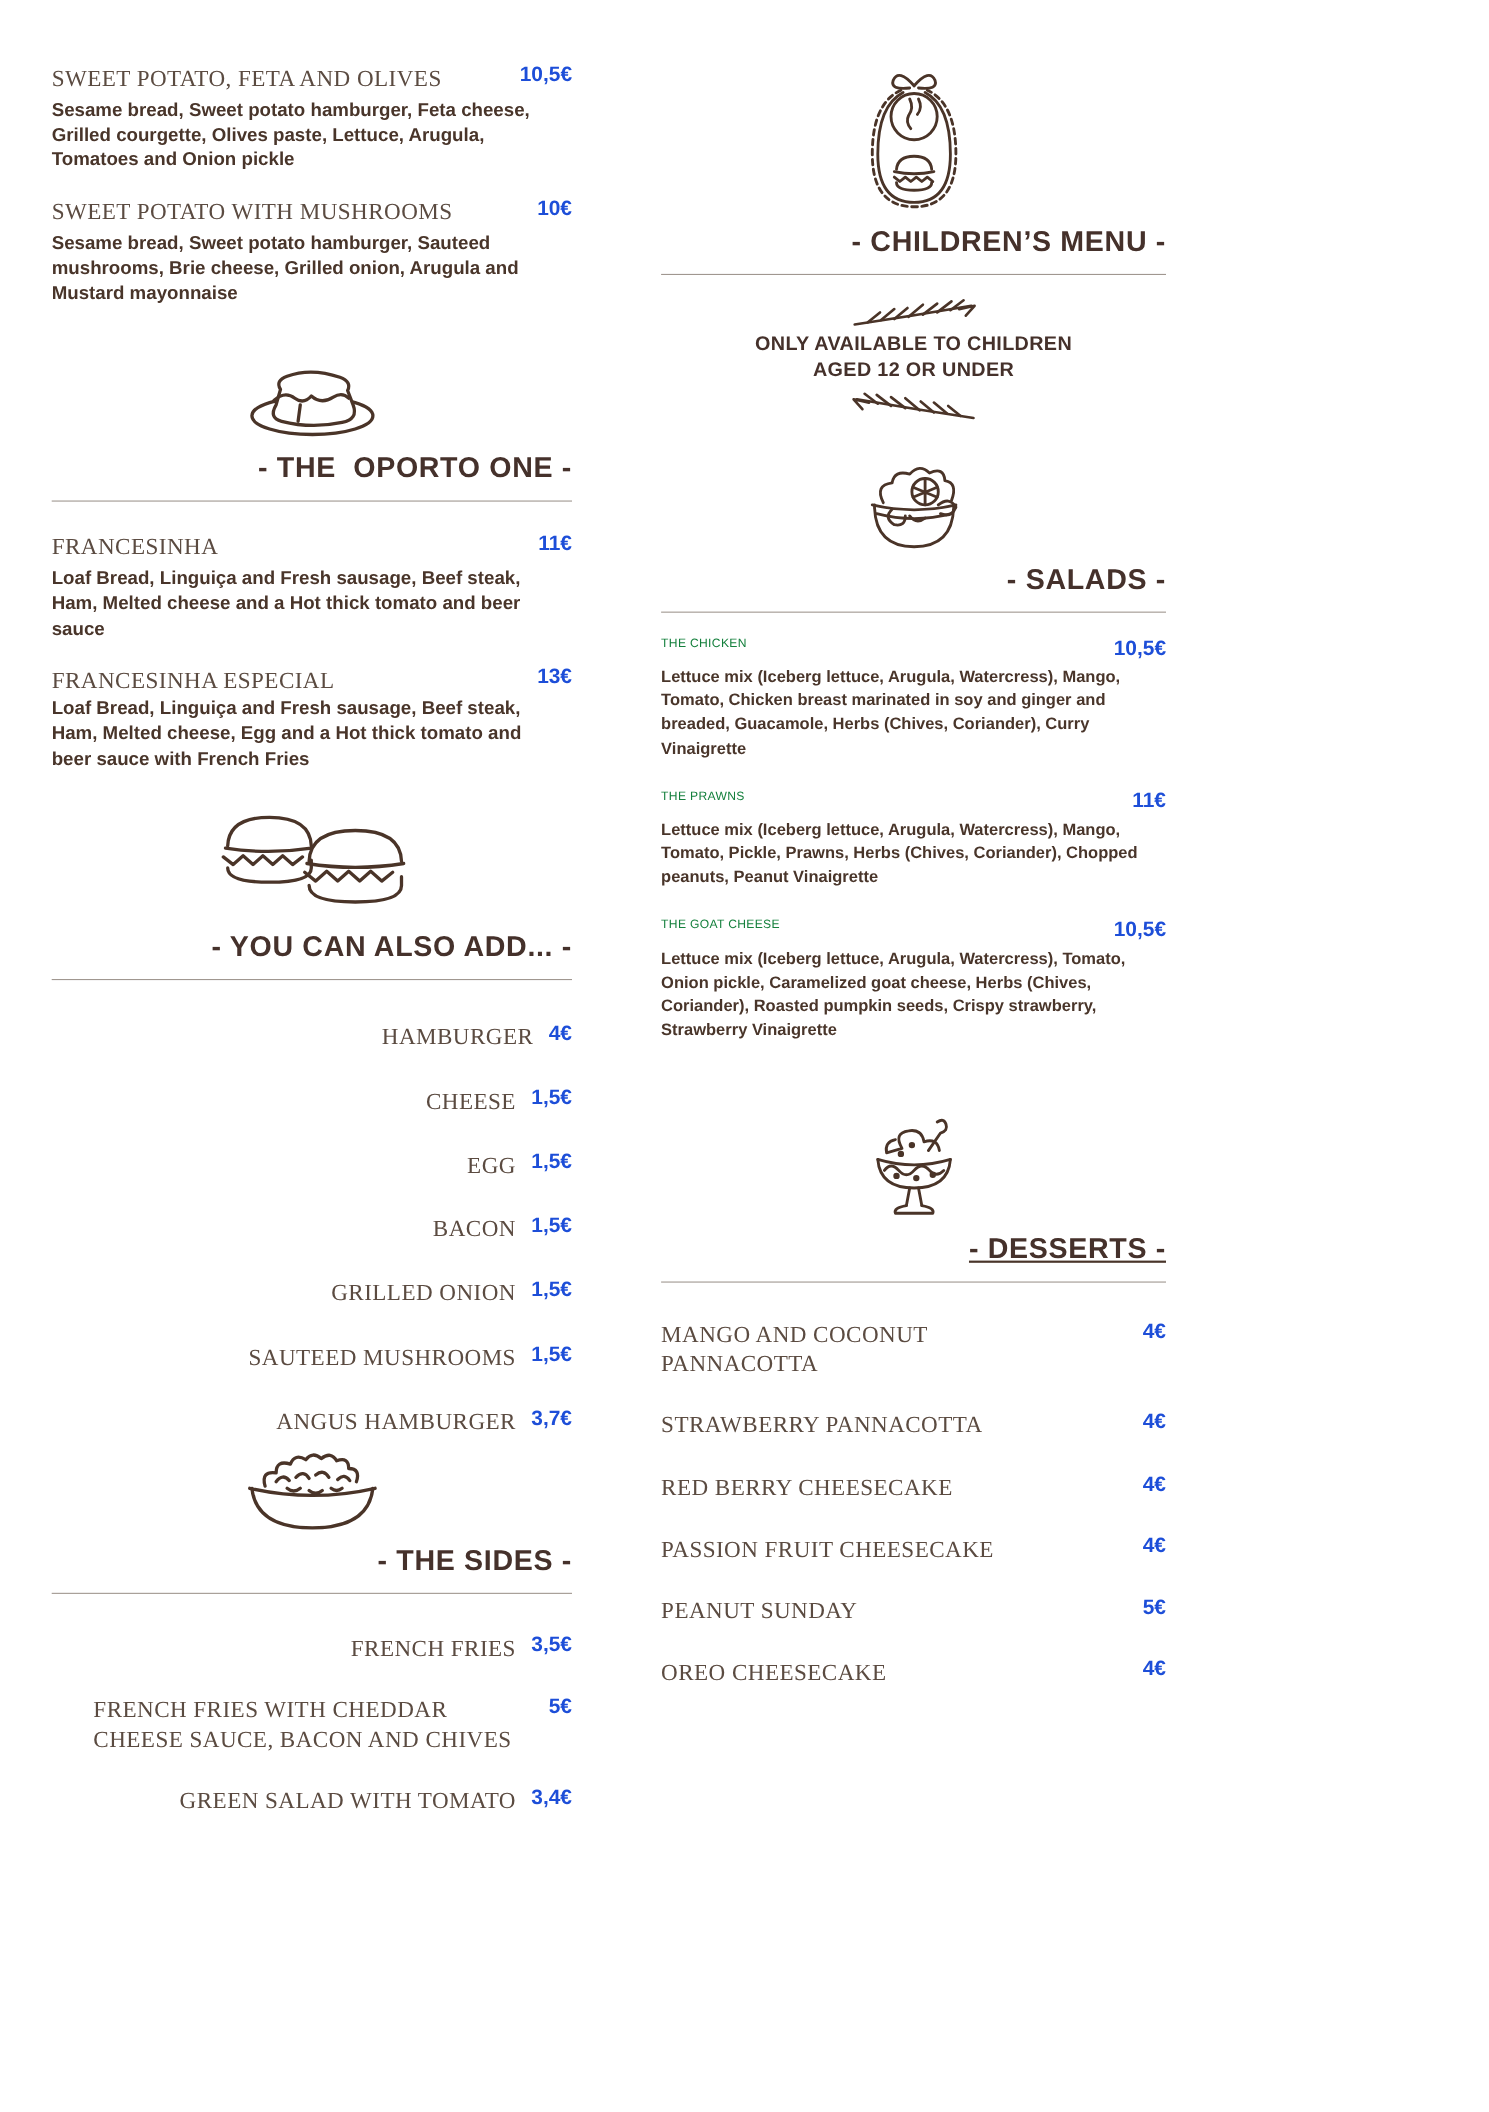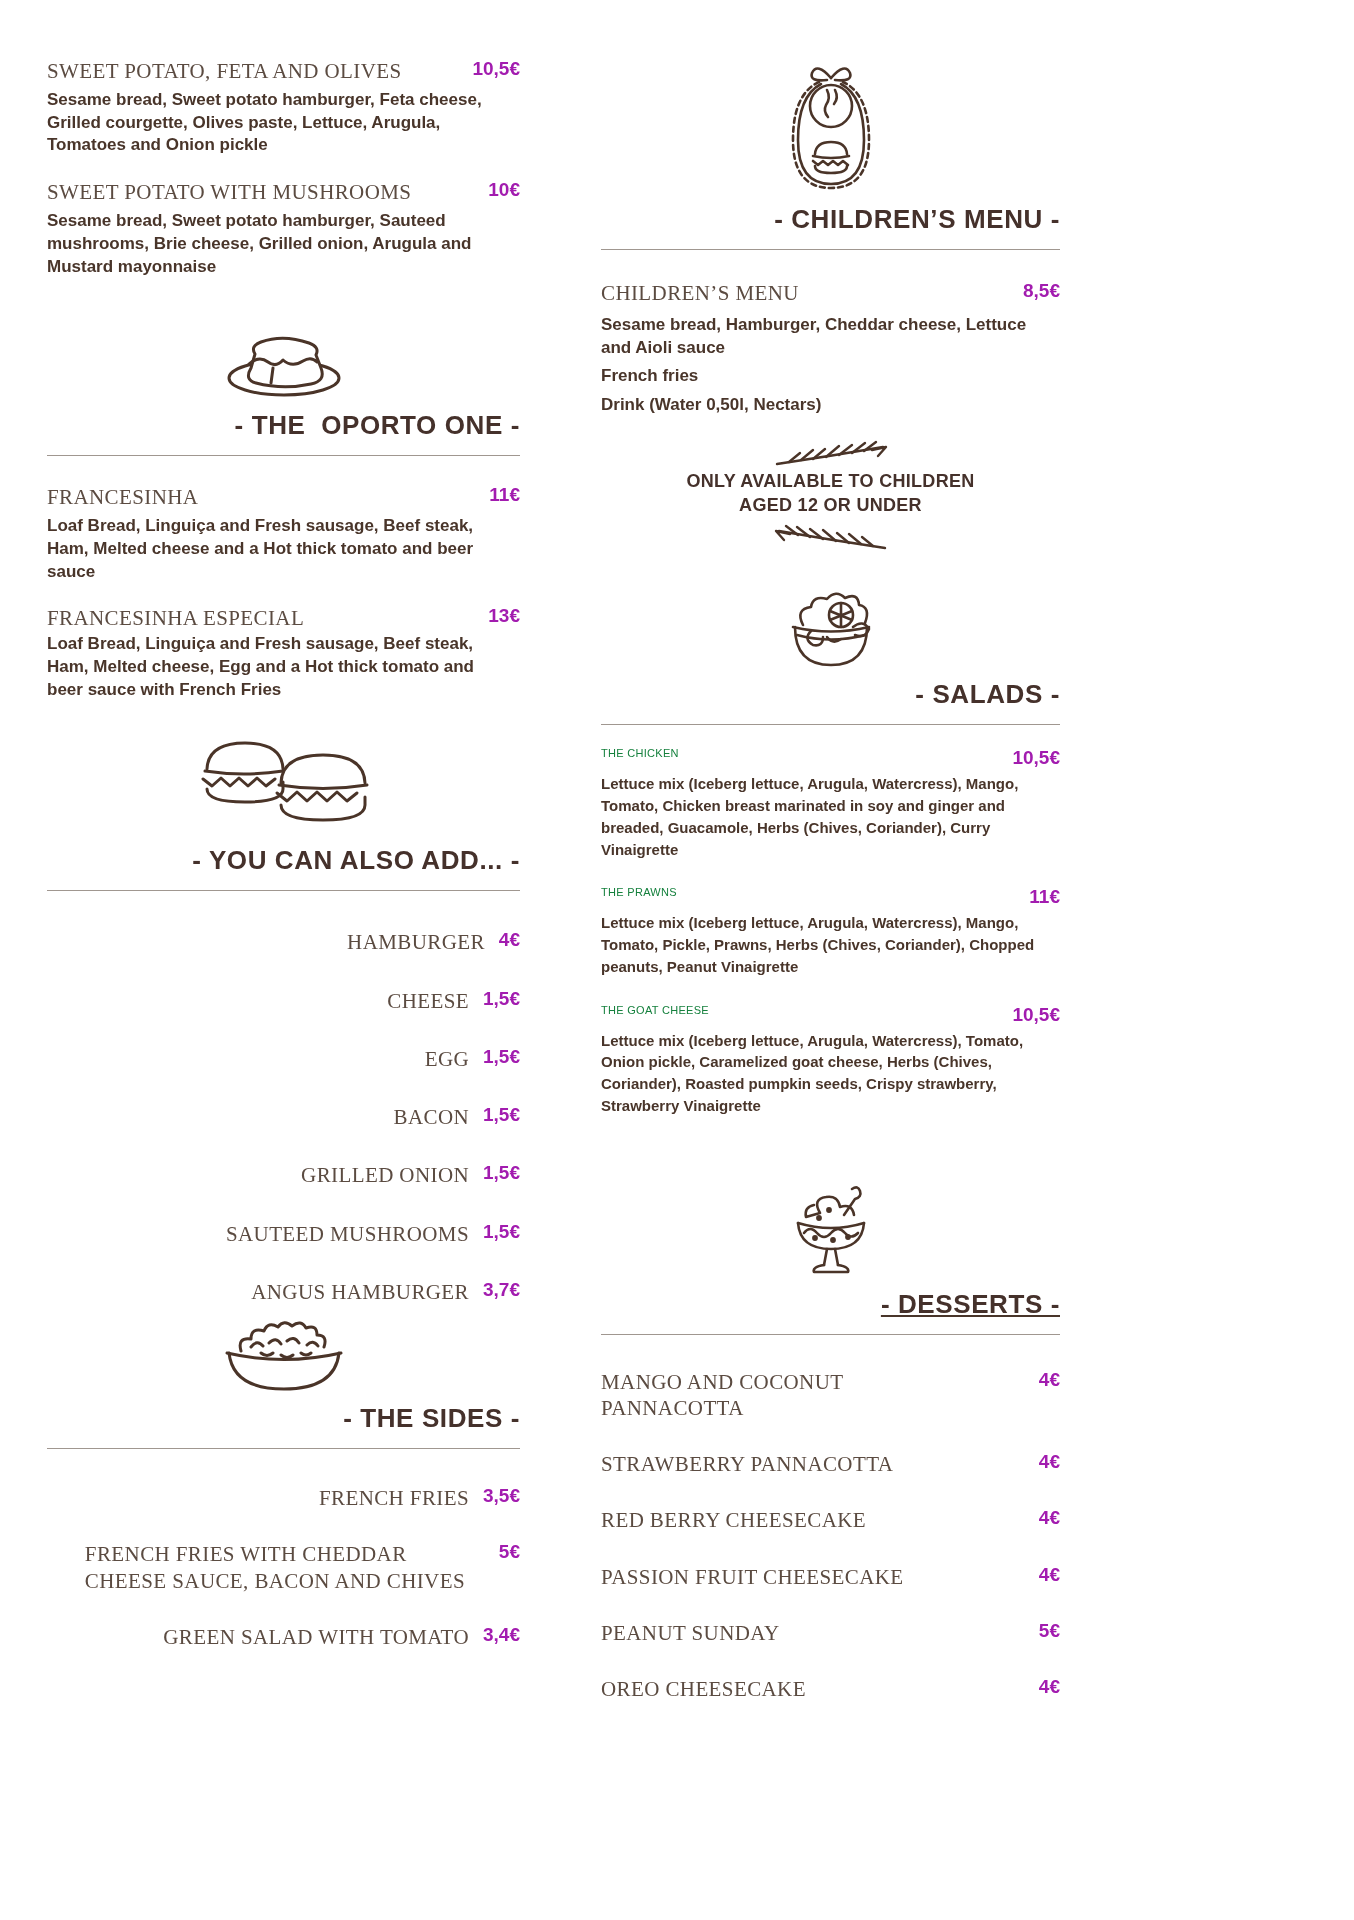--- a/index.html
+++ b/index.html
@@ -12,21 +12,21 @@
   .columns{display:flex;padding:58px 0 0 47px;}
   .col-left{width:473px;margin-right:81px;}
   .col-right{width:459px;}
 
   .menu-item{margin-bottom:22px;}
   .item-row{display:flex;justify-content:space-between;align-items:flex-start;}
   .item-name{
     font-size:21px;font-weight:400;color:#5b4b41;letter-spacing:0.4px;line-height:1.25;font-family:Liberation Serif, serif;
   }
   .item-price{
-    font-size:19px;font-weight:700;color:#a21caf;white-space:nowrap;margin-left:14px;
+    font-size:19px;font-weight:700;color:#1d4ed8;white-space:nowrap;margin-left:14px;
   }
   .item-desc{
     font-size:17px;font-weight:700;color:#49352a;line-height:1.33;margin-top:5px;max-width:440px;
   }
   .desc-line{font-size:17px;font-weight:700;color:#49352a;line-height:1.33;}
   .desc-line + .desc-line{margin-top:6px;}
 
   .section-head{text-align:right;}
   .icon-wrap{display:flex;justify-content:center;}
   .section-title{
@@ -192,31 +192,20 @@
             <path d="M30 96 q1 -12 16 -12 q15 0 16 12"></path>
             <path d="M28 98 q18 4 36 0"></path>
             <path d="M28 103 l5 4 5 -4 5 4 5 -4 5 4 5 -4 5 4"></path>
             <path d="M30 108 q0 7 16 7 q16 0 16 -7"></path>
           </svg>
         </div>
         <h2 class="section-title">- CHILDREN’S MENU -</h2>
       </div>
       <div class="divider"></div>
 
-      <div class="menu-item" style="margin-top:30px;">
-        <div class="item-row">
-          <span class="item-name">CHILDREN’S MENU</span>
-          <span class="item-price">8,5€</span>
-        </div>
-        <div class="item-desc" style="margin-top:8px;">
-          <div class="desc-line">Sesame bread, Hamburger, Cheddar cheese, Lettuce and Aioli sauce</div>
-          <div class="desc-line">French fries</div>
-          <div class="desc-line">Drink (Water 0,50l, Nectars)</div>
-        </div>
-      </div>
 
       <div class="feather" style="margin-top:20px;">
         <svg class="lineart" width="120" height="30" viewBox="0 0 120 30" stroke-width="2.4">
           <path d="M6 25 Q60 17 112 8"></path>
           <path d="M18 23 l11 -9 M30 21 l12 -10 M42 20 l12 -10 M55 18 l13 -11 M68 16 l13 -10 M81 14 l13 -10 M93 12 l12 -9"></path>
           <path d="M101 11 l14 -3 -8 9"></path>
         </svg>
       </div>
       <div class="note">
         <div>ONLY AVAILABLE TO CHILDREN</div>

